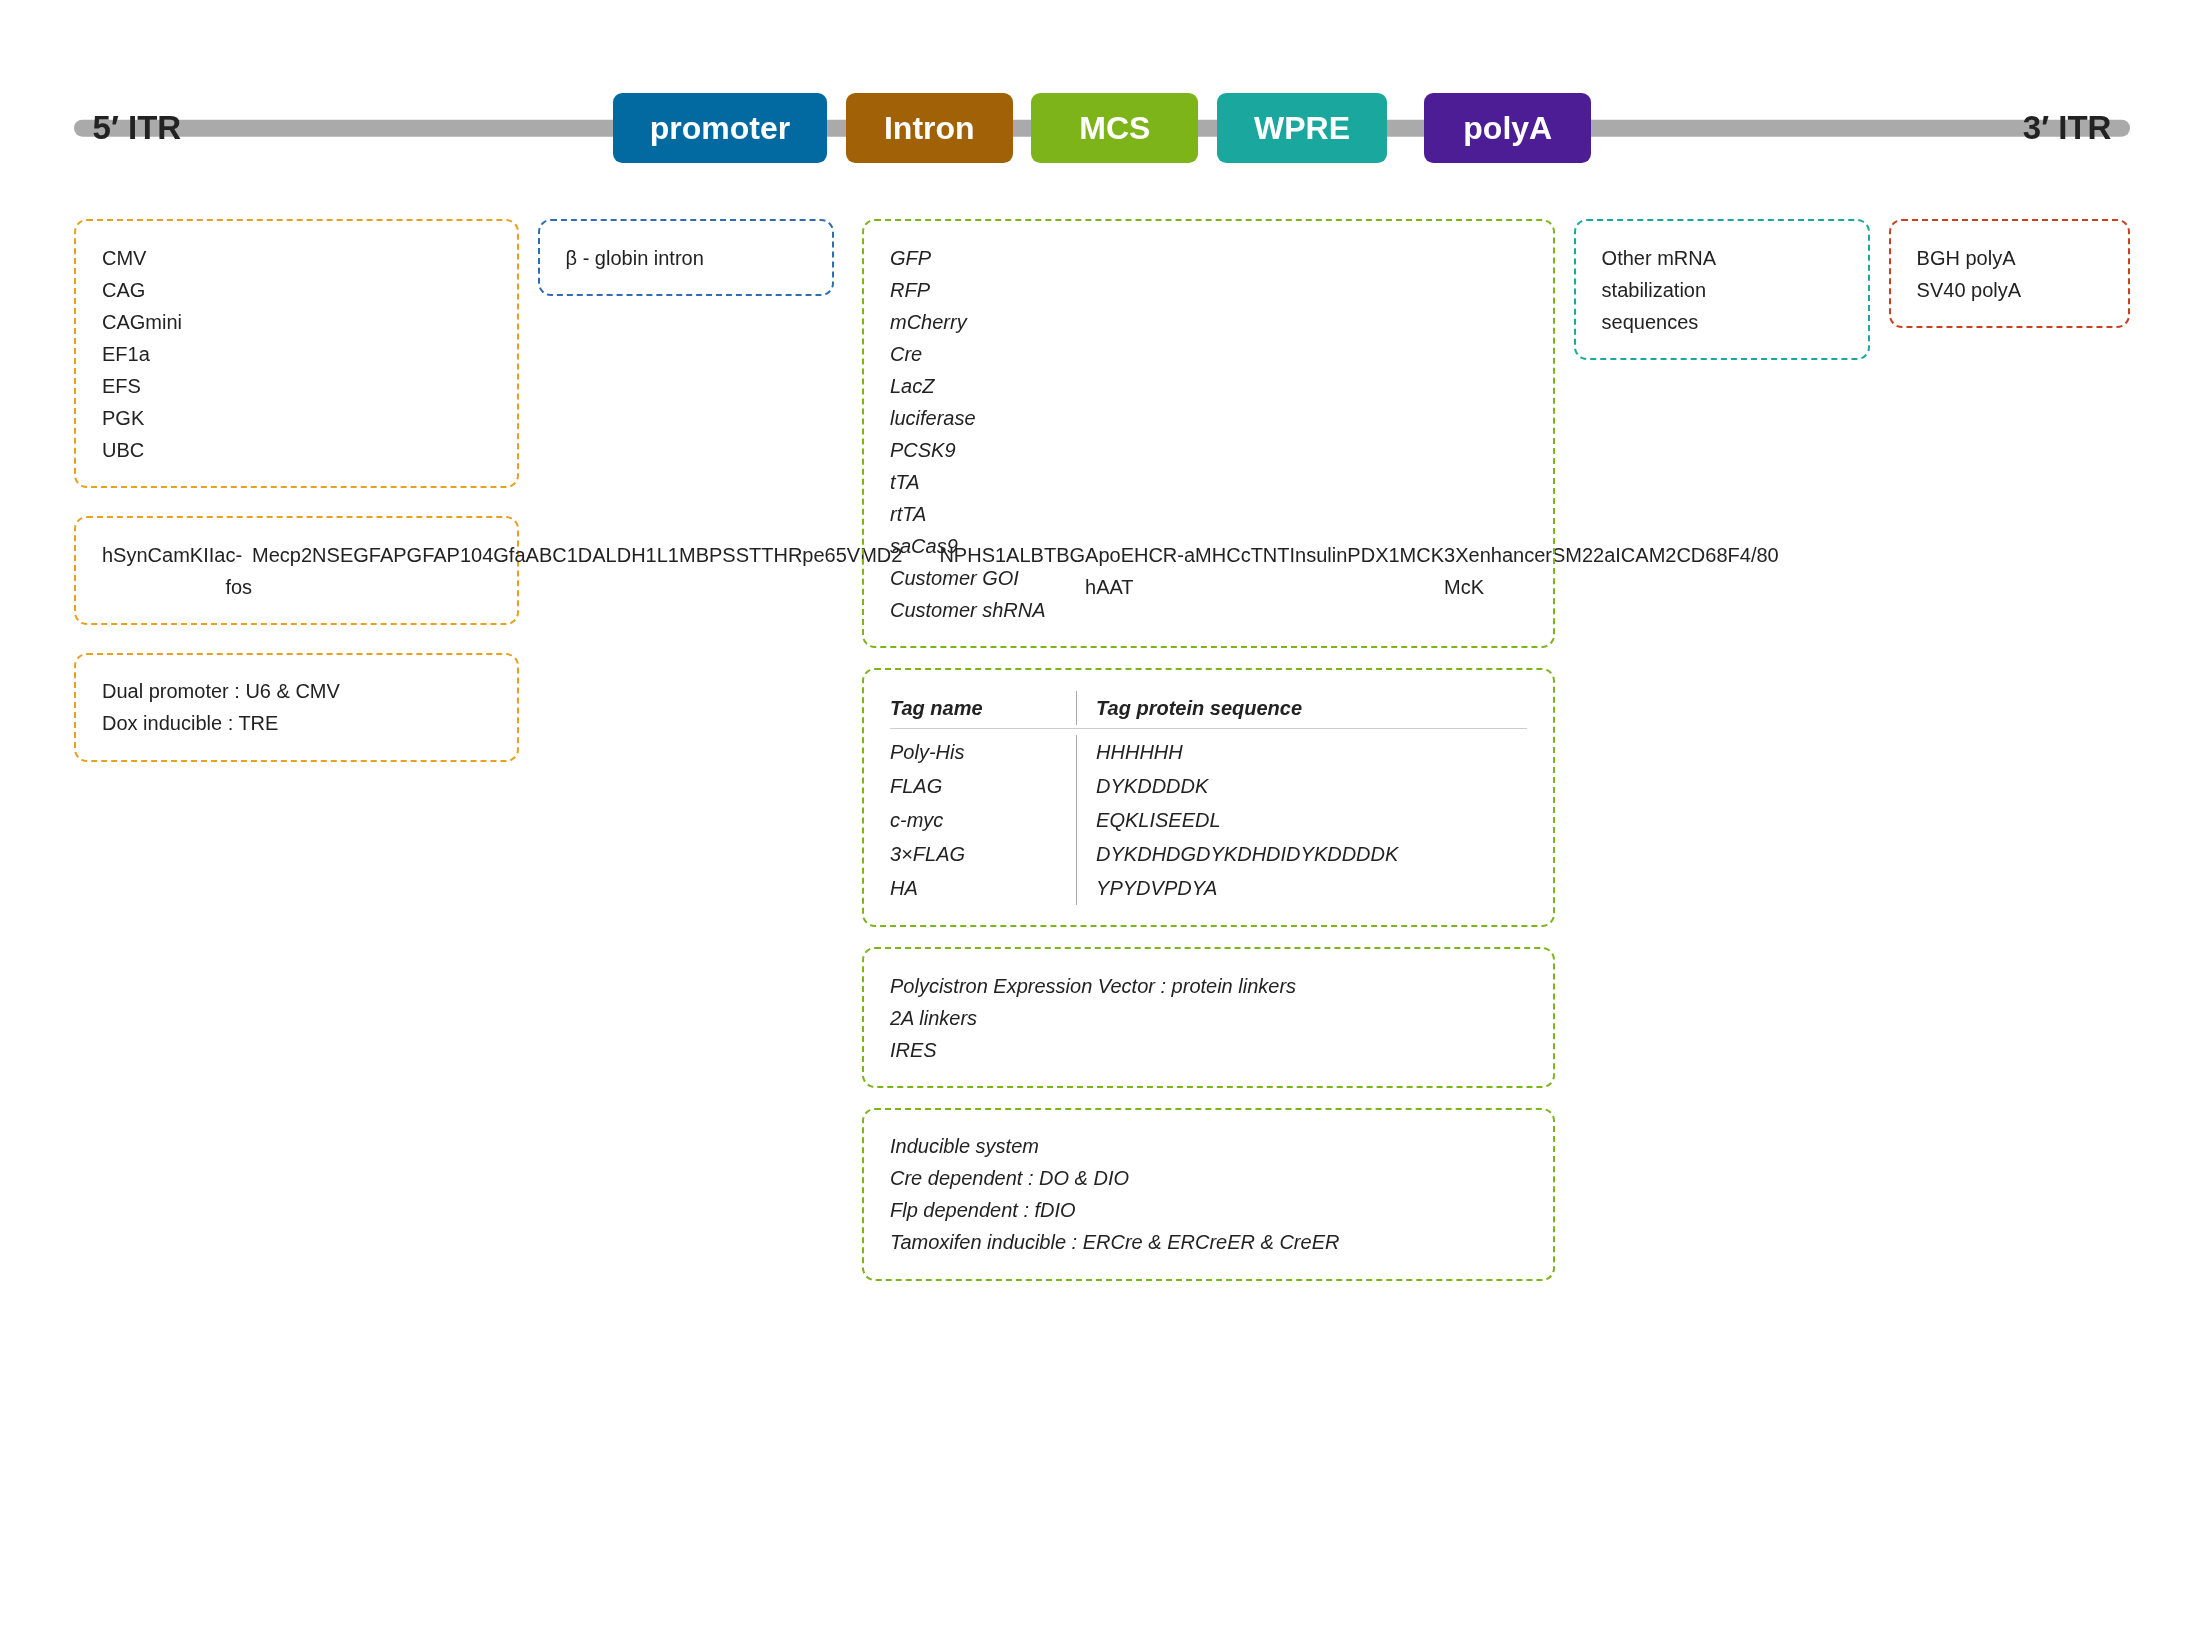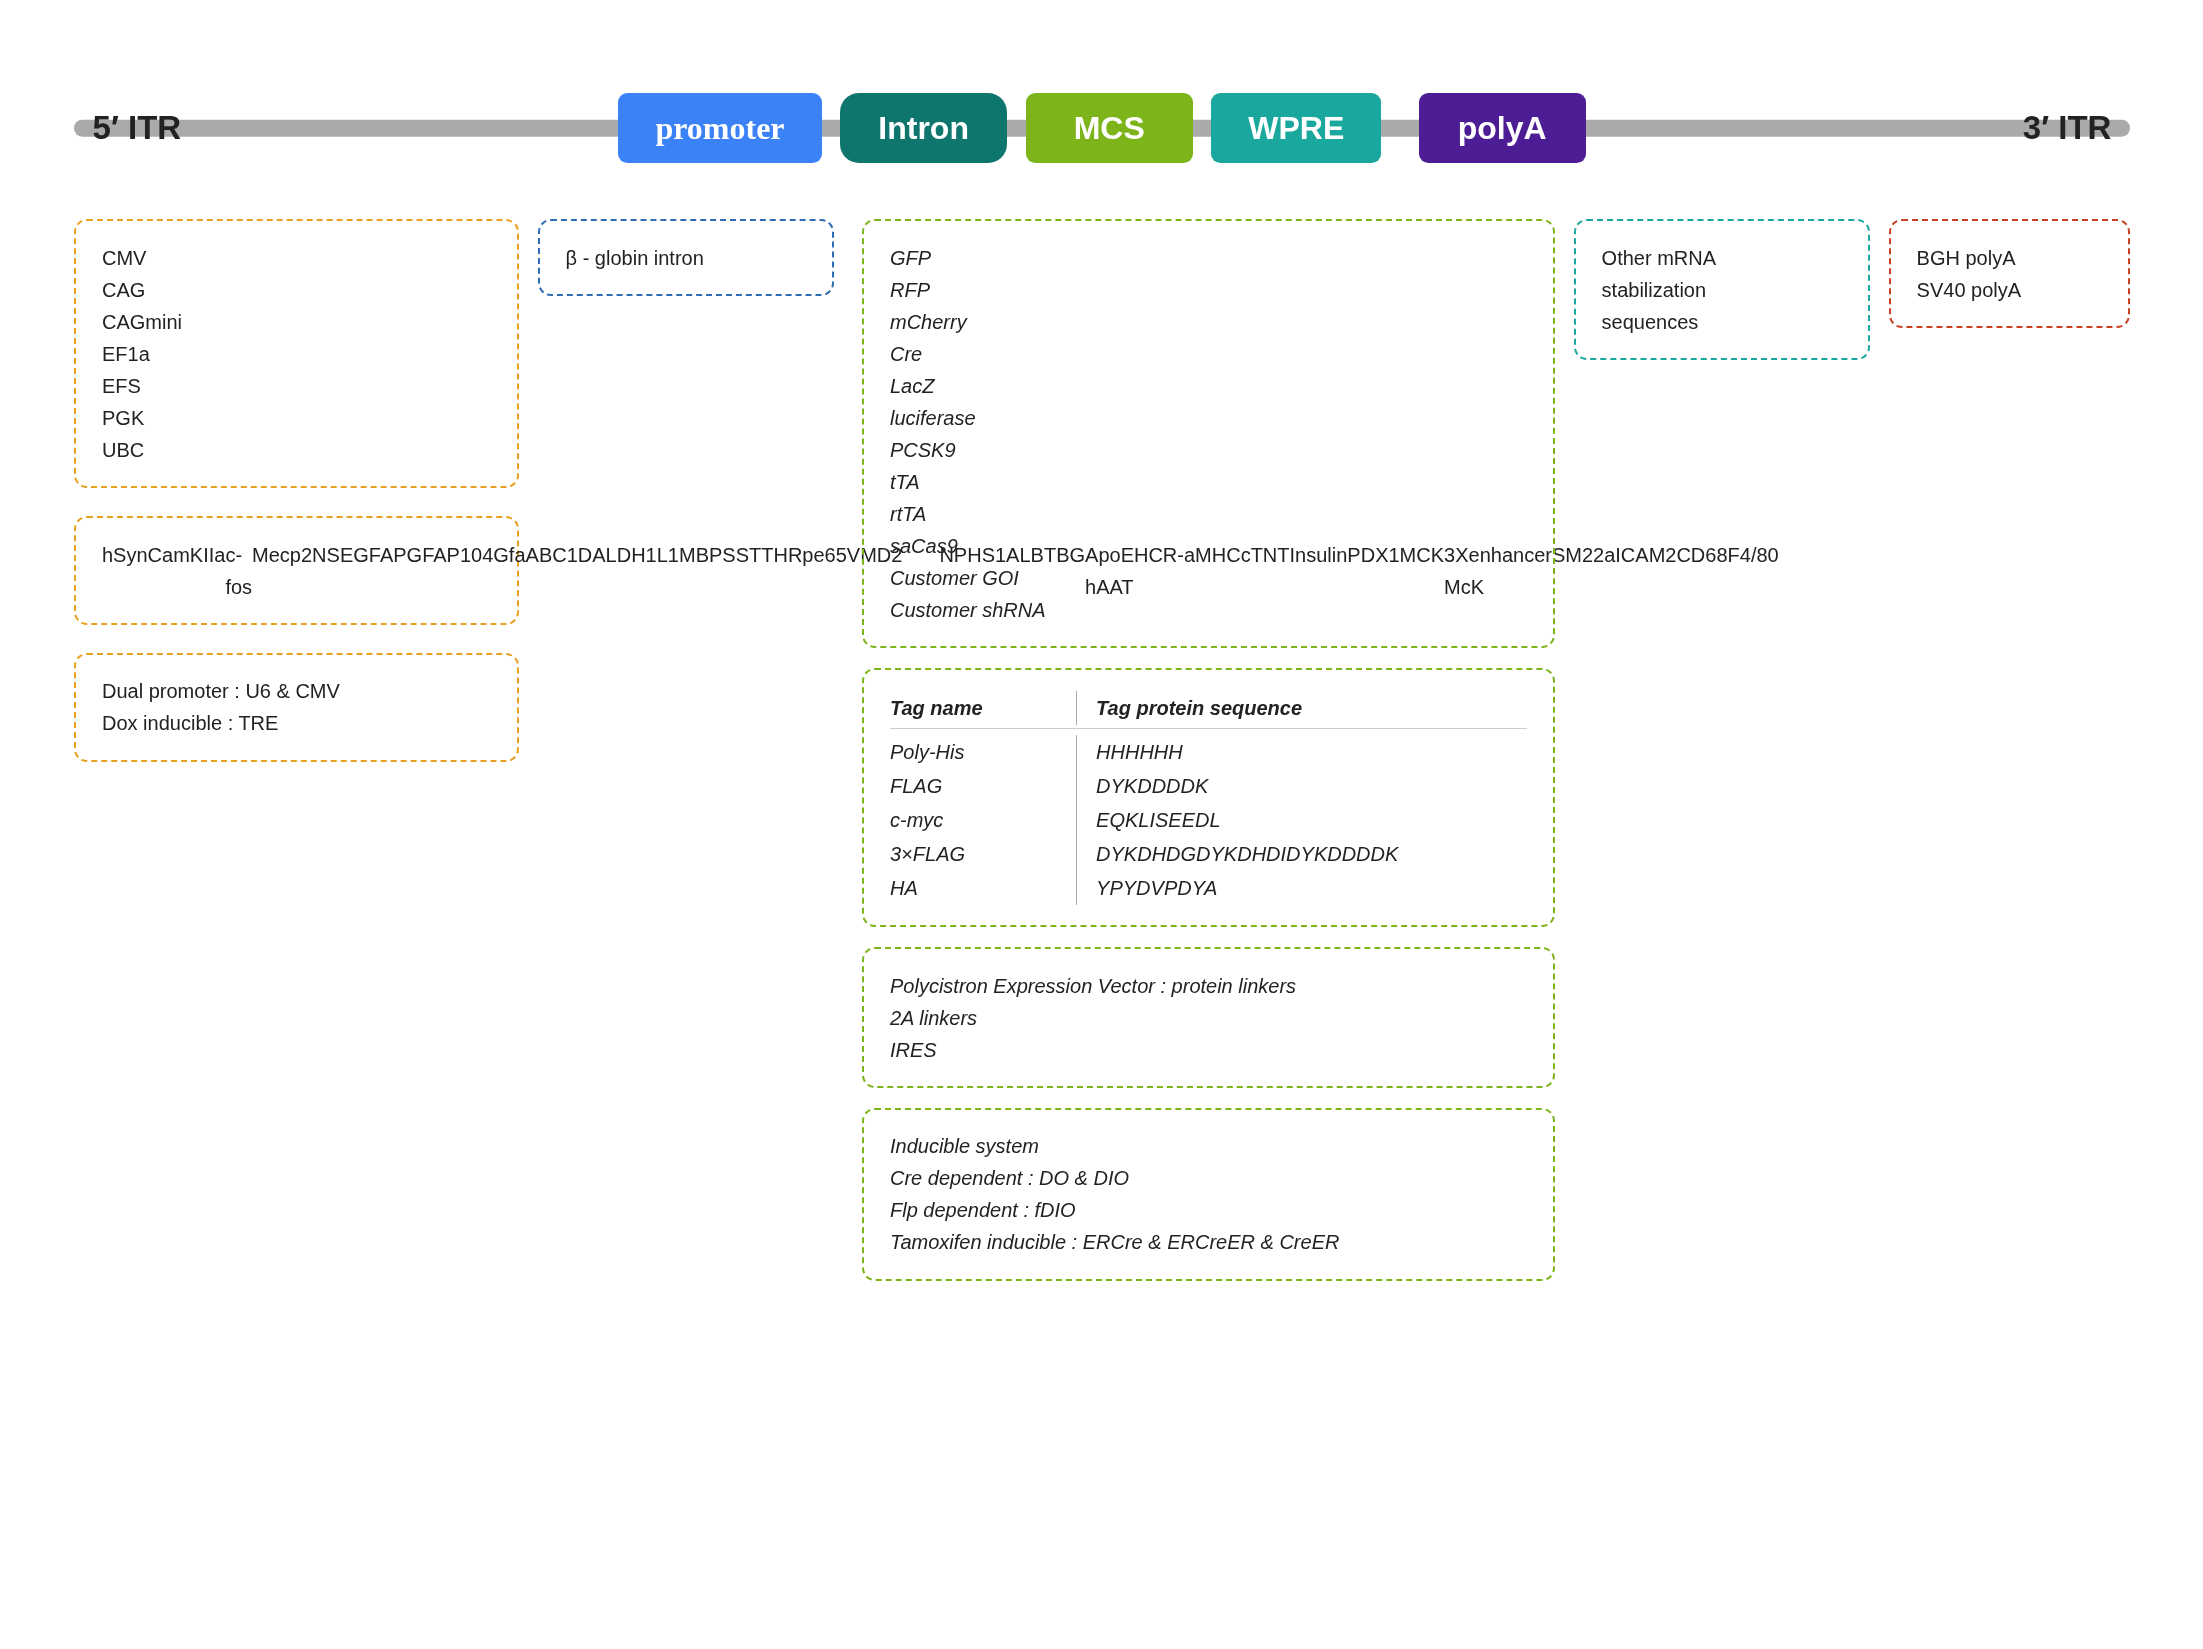--- a/index.html
+++ b/index.html
@@ -69,22 +69,22 @@
       padding: 16.7px 37px;
       border-radius: 9.3px;
       font-size: 32px;
       font-weight: bold;
       color: #fff;
       text-align: center;
       min-width: 167px;
       margin: 0 9.3px;
     }
 
-    .box-promoter { background: #3b82f6; font-family: Liberation Serif, serif; }
-    .box-intron { background: #0f766e; border-radius: 19px; }
+    .box-promoter { background: #0369a1; }
+    .box-intron { background: #a16207; }
     .box-mcs { background: #7CB41A; }
     .box-wpre { background: #1AA89E; }
     .box-polya { background: #4c1d95; margin-left: 28px; }
 
     
     .content-area {
       width: 100%;
       display: flex;
       gap: 0;
       flex: 1;

